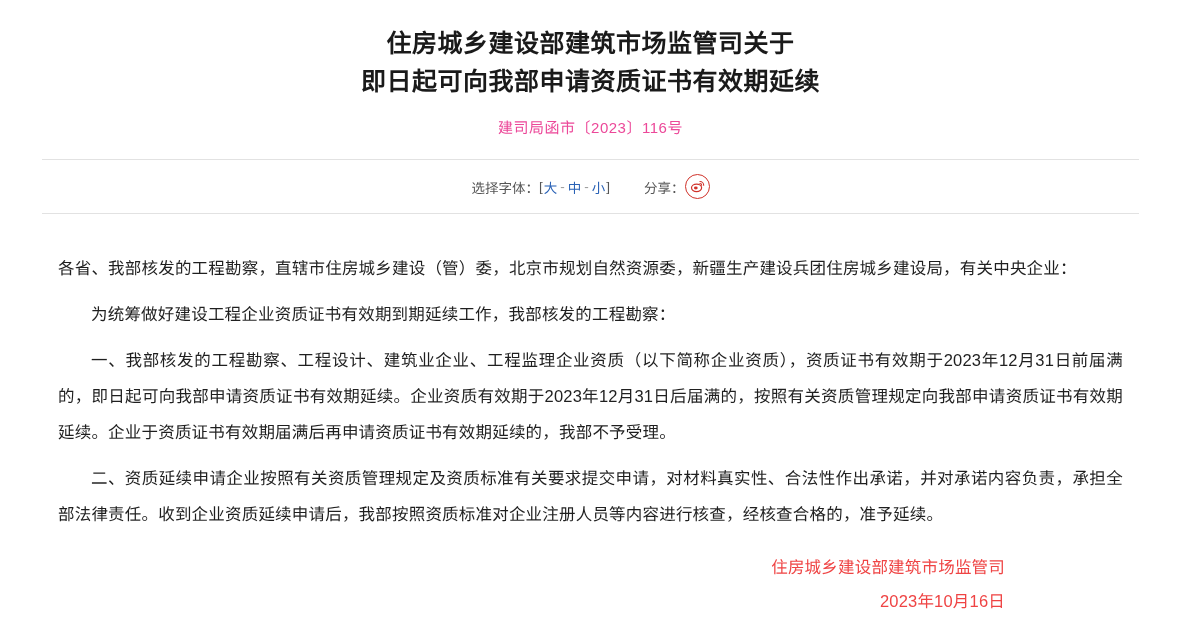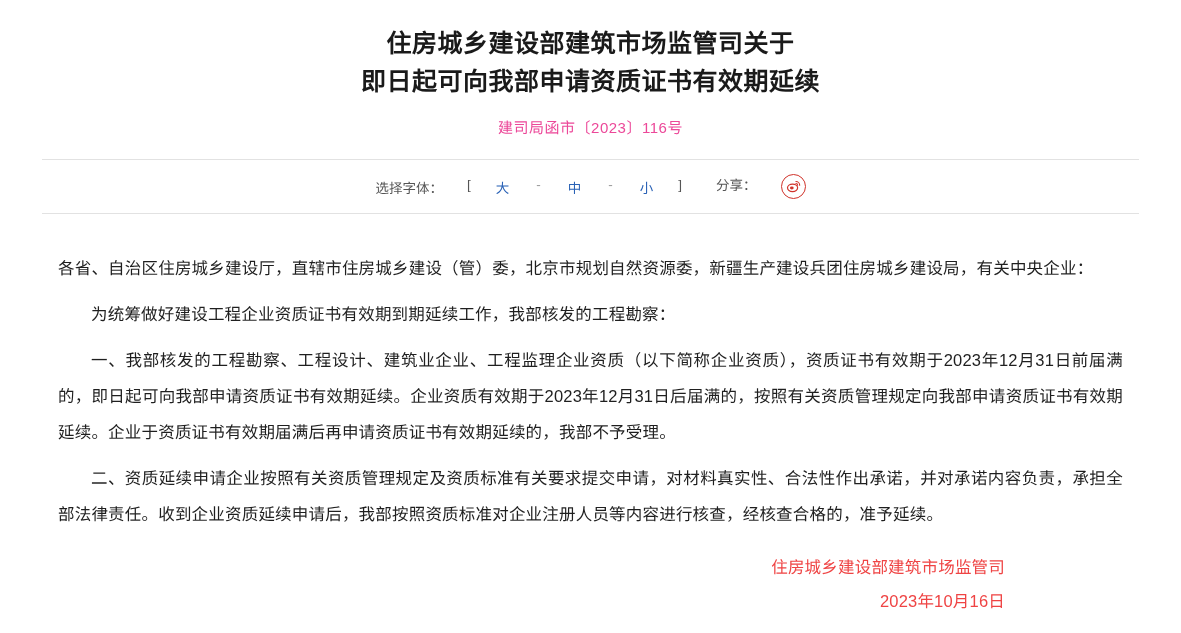--- a/index.html
+++ b/index.html
@@ -47,23 +47,22 @@
     display: flex;
     align-items: center;
     justify-content: center;
     gap: 34px;
     padding-top: 14px;
     font-size: 13.5px;
     color: #555555;
   }
   .meta-item {
     display: flex;
-    align-items: flex-start;
+    align-items: center;
     white-space: nowrap;
-    gap: 24px;
   }
   .font-choice {
     color: #555555;
   }
   .font-choice .bracket {
     color: #555555;
   }
   .font-link {
     color: #2a62b6;
     cursor: pointer;
@@ -153,21 +152,21 @@
           <path d="M10.6 4.8c1 0 1.8 0.8 1.8 1.8" fill="none" stroke="#d0322a" stroke-width="1.2" stroke-linecap="round"></path>
         </svg>
       </span>
     </div>
 
   </div>
 
   <div class="meta-divider-bottom"></div>
 
   <div class="content">
-    <p>各省、自治区住房城乡建设厅，直辖市住房城乡建设（管）委，北京市规划自然资源委，新疆生产建设兵团住房城乡建设局，有关中央企业：</p>
+    <p>各省、我部核发的工程勘察，直辖市住房城乡建设（管）委，北京市规划自然资源委，新疆生产建设兵团住房城乡建设局，有关中央企业：</p>
     <p class="indent">为统筹做好建设工程企业资质证书有效期到期延续工作，我部核发的工程勘察：</p>
     <p class="indent">一、我部核发的工程勘察、工程设计、建筑业企业、工程监理企业资质（以下简称企业资质），资质证书有效期于2023年12月31日前届满的，即日起可向我部申请资质证书有效期延续。企业资质有效期于2023年12月31日后届满的，按照有关资质管理规定向我部申请资质证书有效期延续。企业于资质证书有效期届满后再申请资质证书有效期延续的，我部不予受理。</p>
     <p class="indent">二、资质延续申请企业按照有关资质管理规定及资质标准有关要求提交申请，对材料真实性、合法性作出承诺，并对承诺内容负责，承担全部法律责任。收到企业资质延续申请后，我部按照资质标准对企业注册人员等内容进行核查，经核查合格的，准予延续。</p>
 
     <div class="signature">
       <div>住房城乡建设部建筑市场监管司</div>
       <div>2023年10月16日</div>
     </div>
 
   </div>

